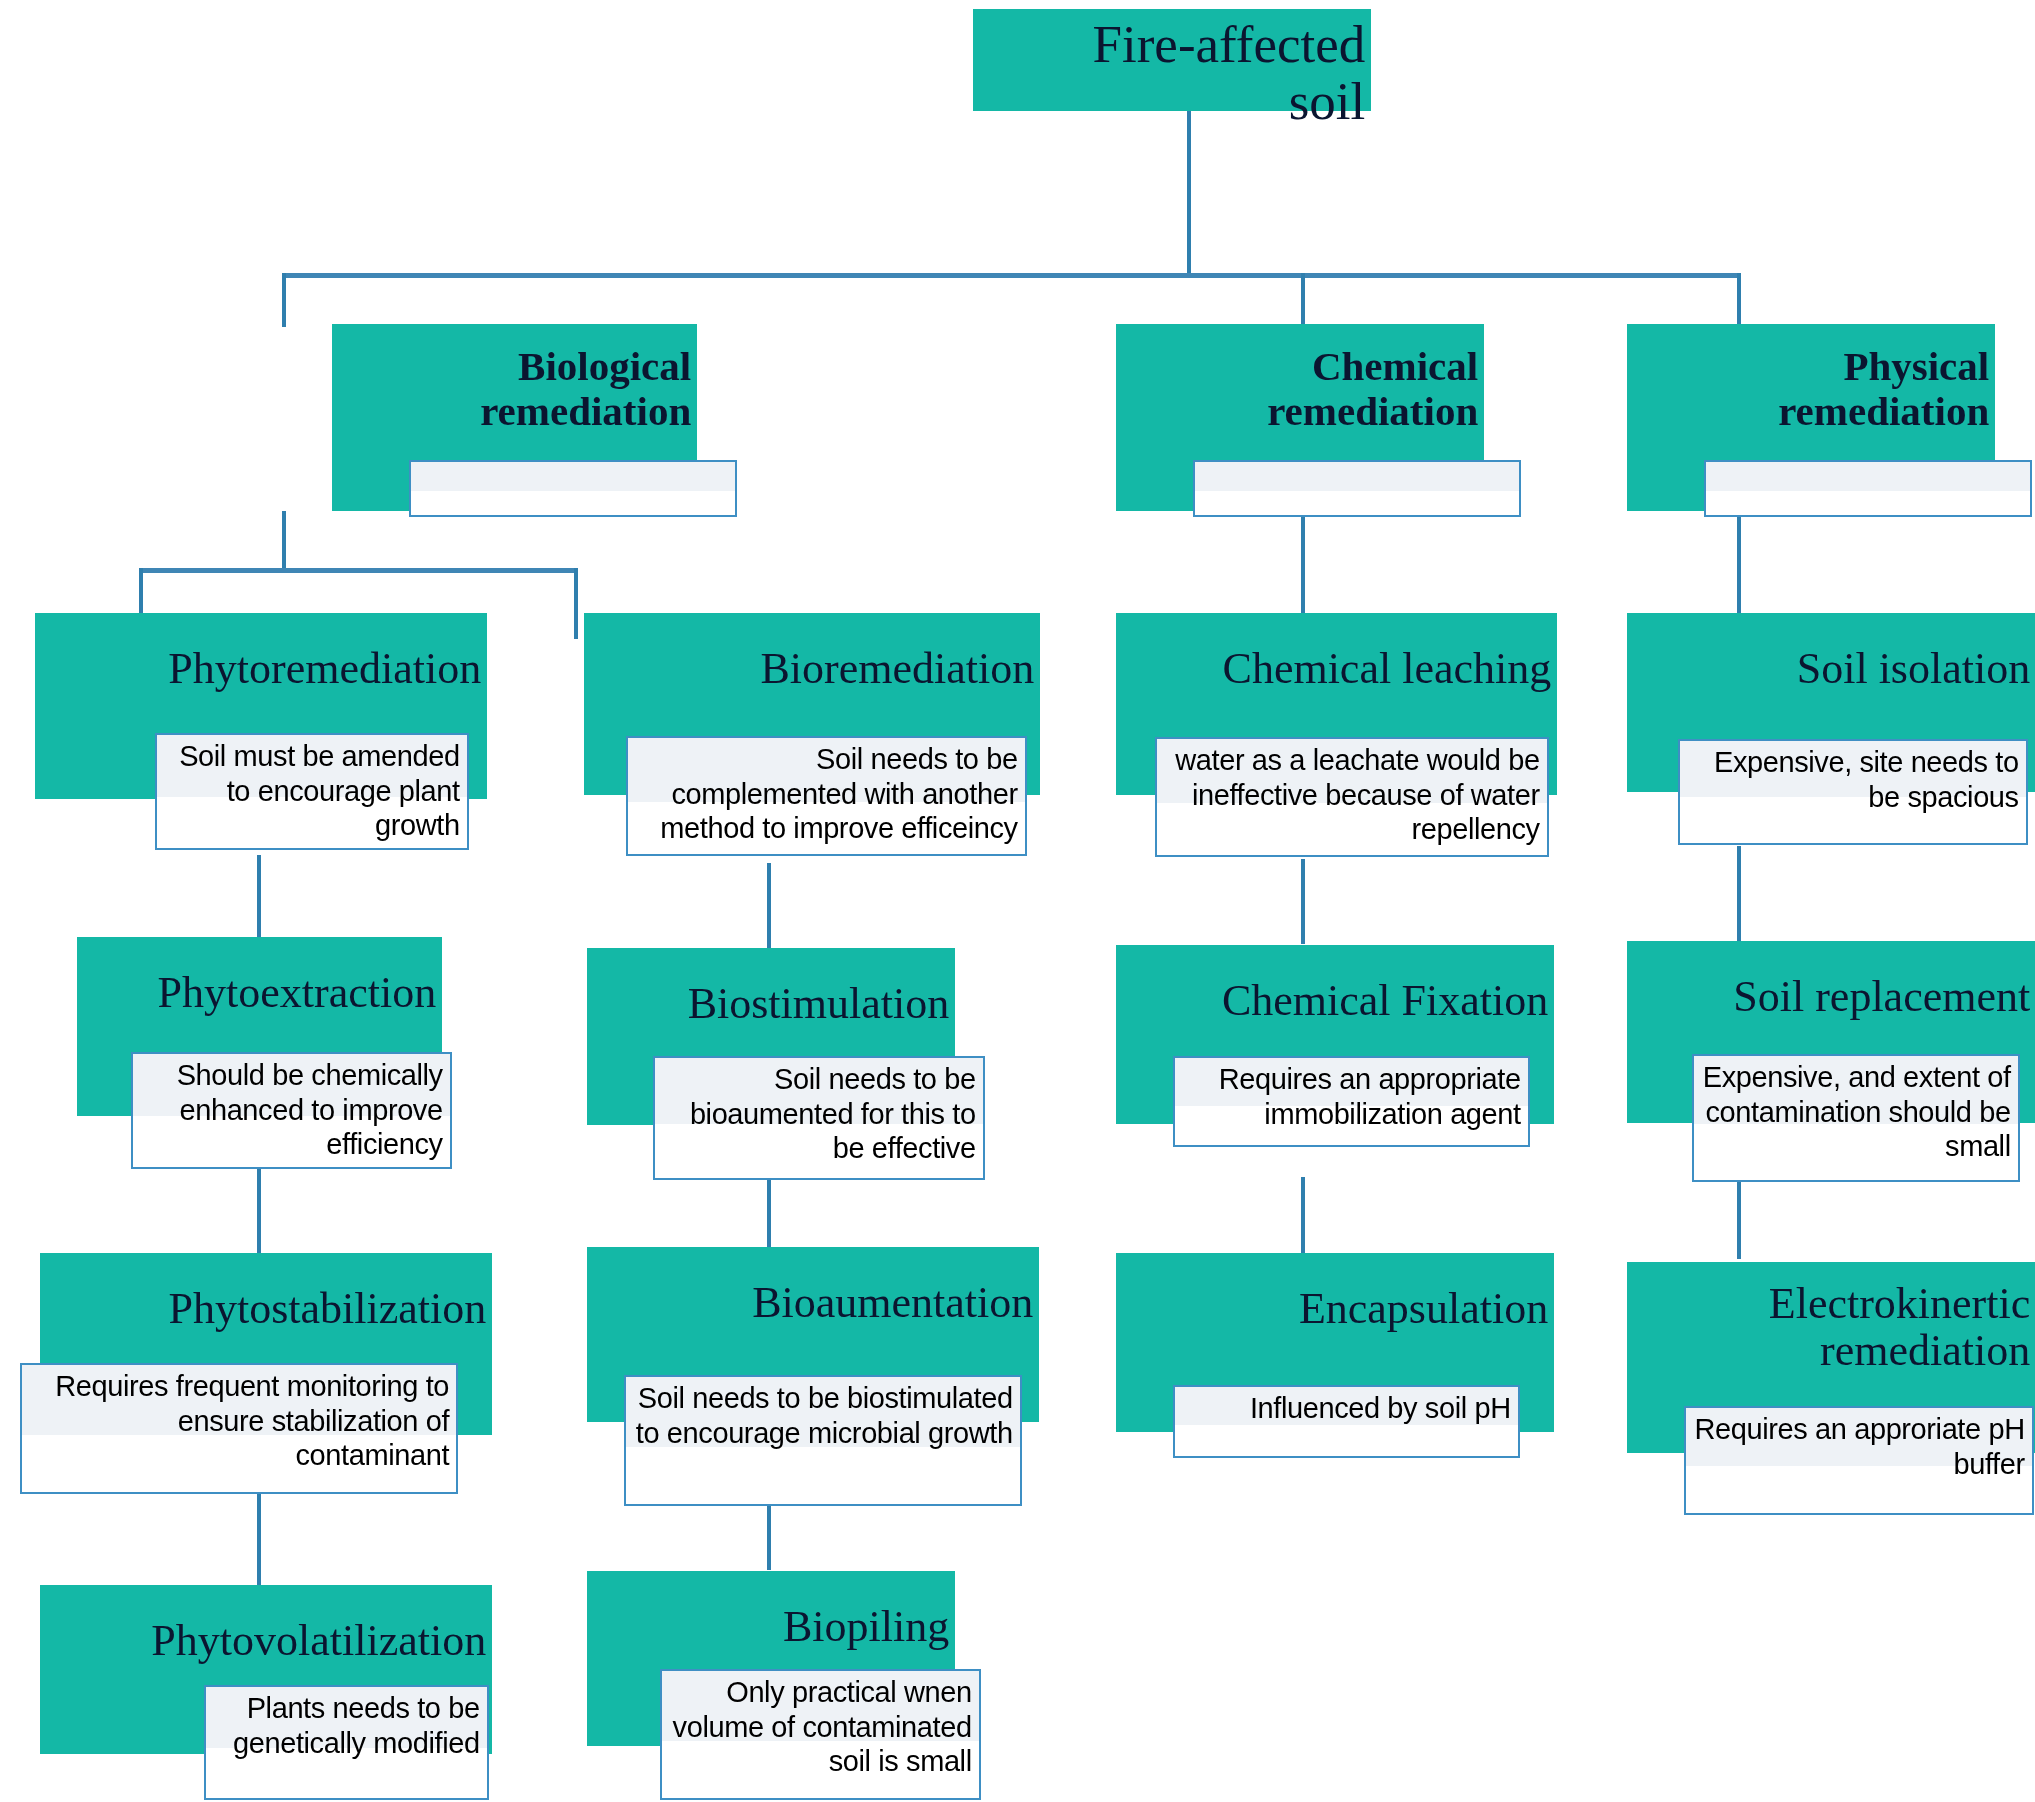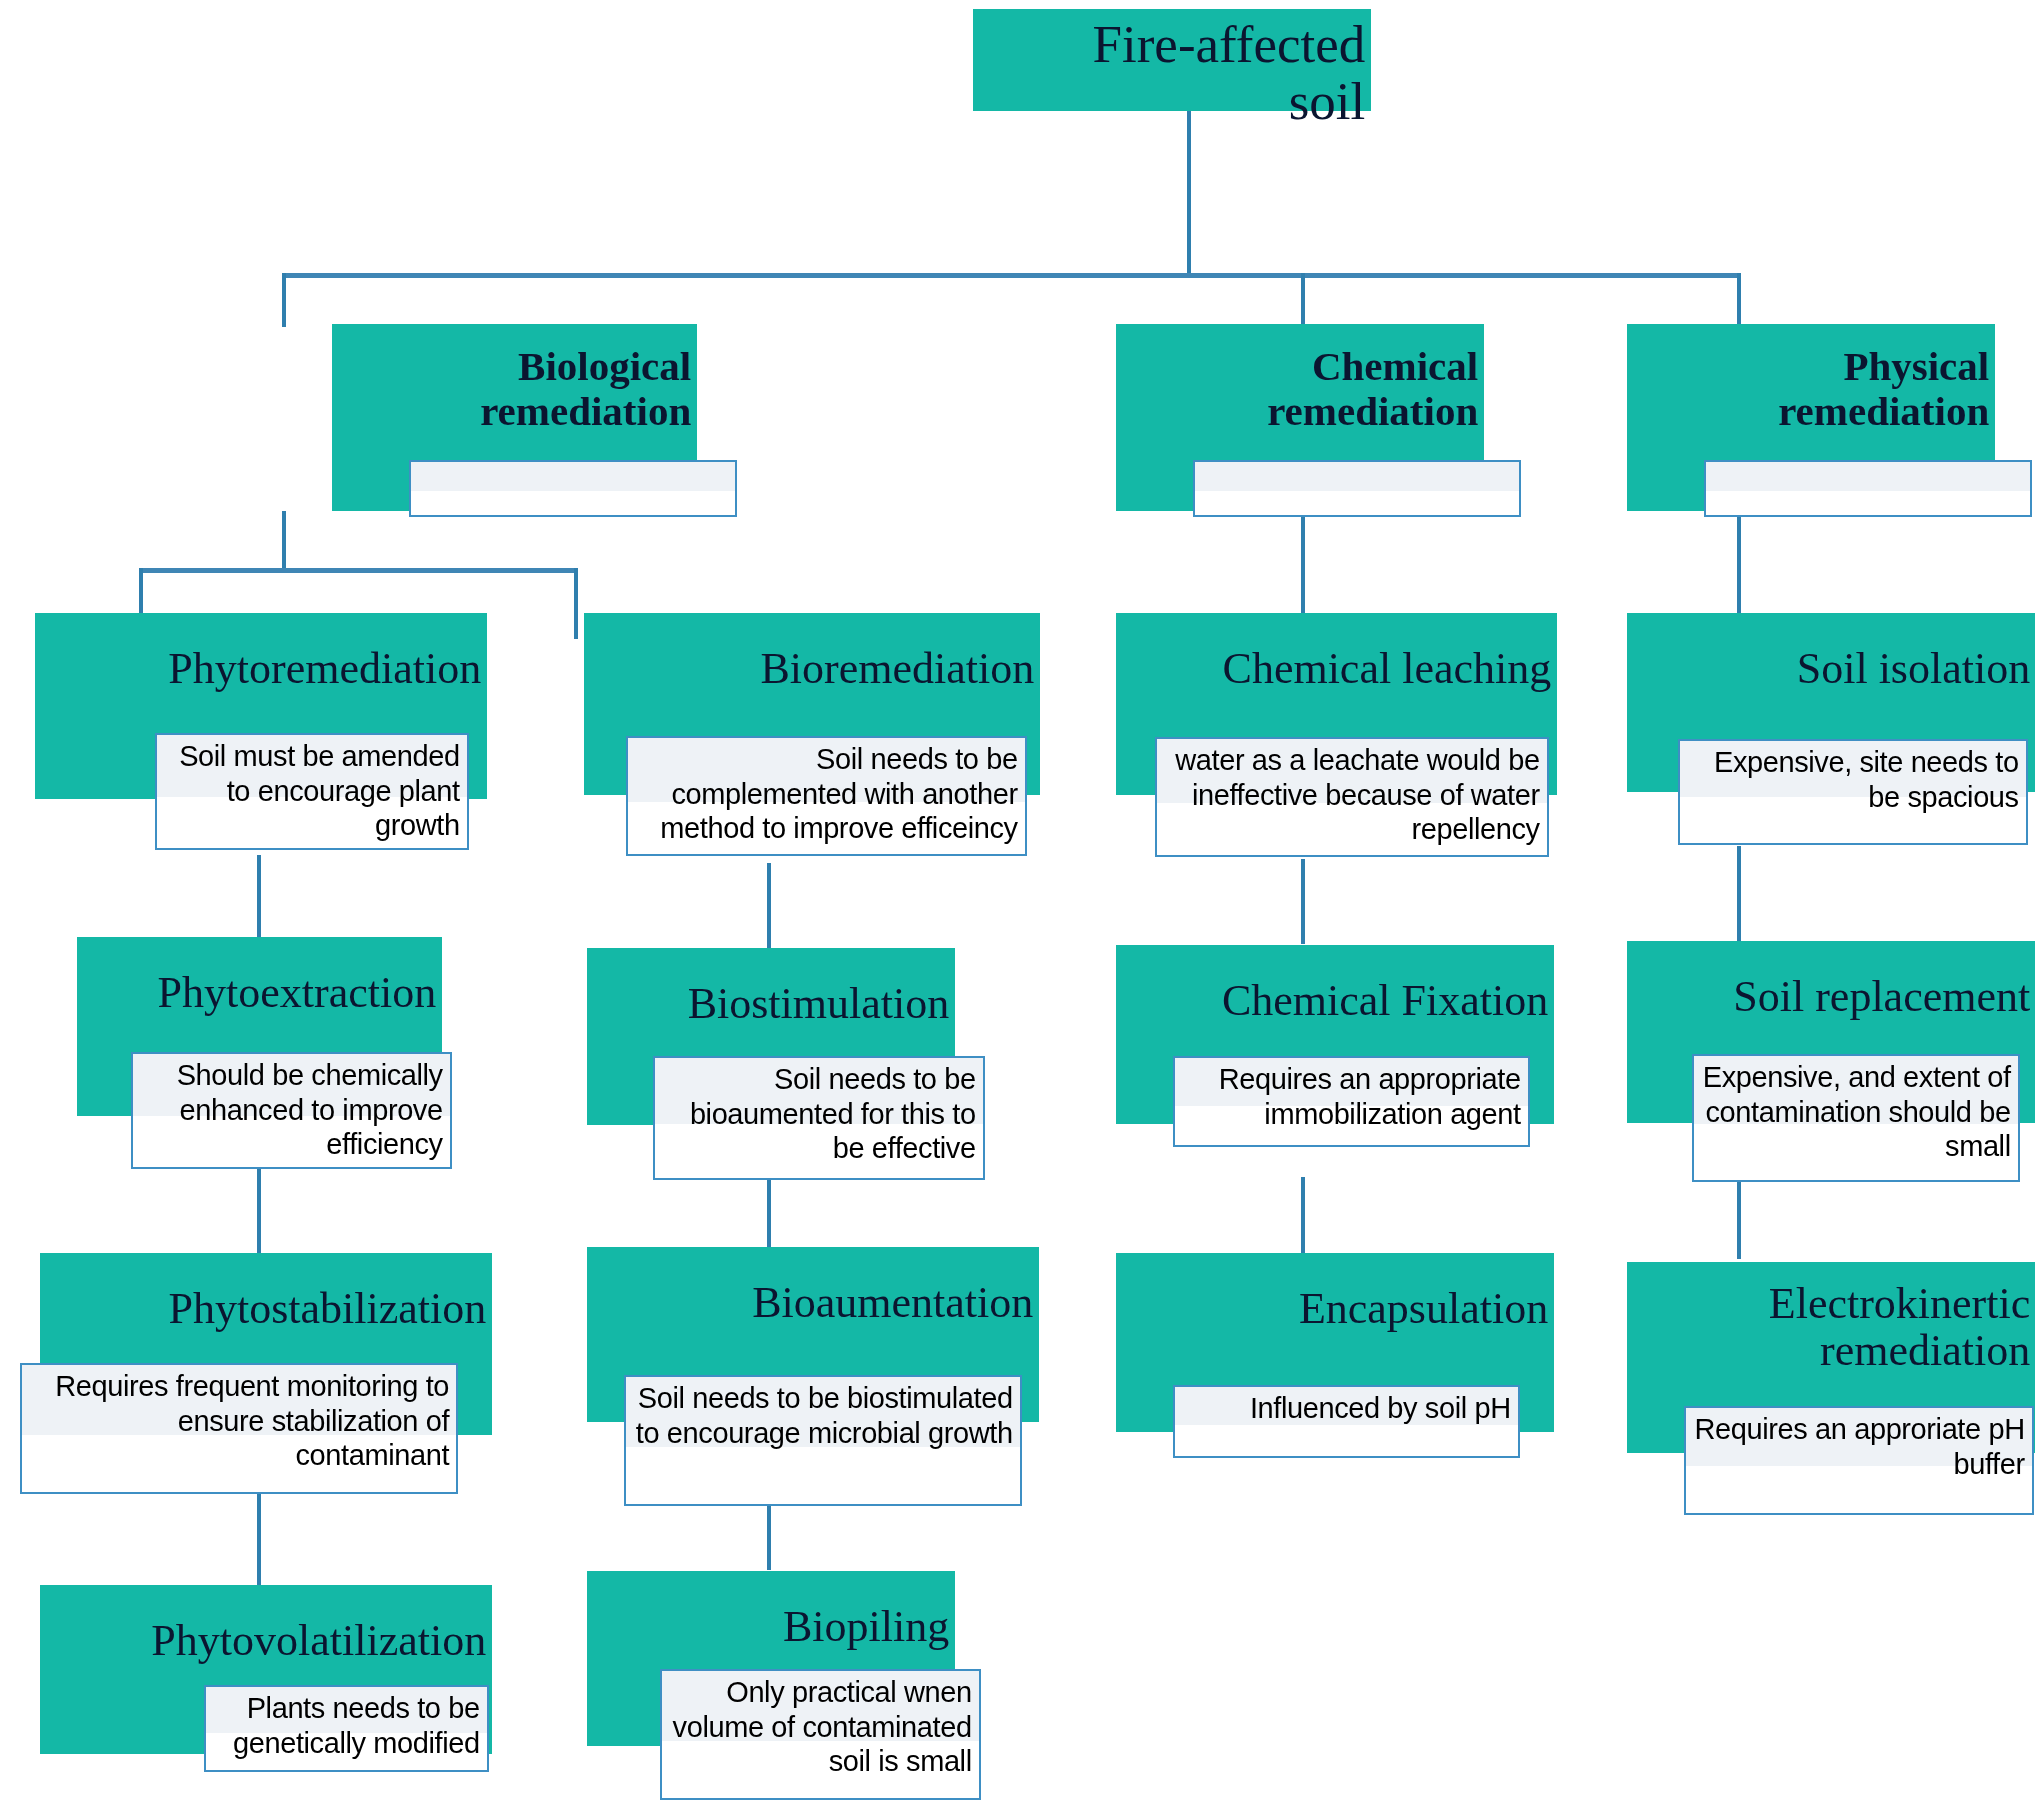--- a/index.html
+++ b/index.html
@@ -193,21 +193,21 @@
   <div class="node lvl3" style="left:1627px;top:1262px;width:409px;height:191px;padding-top:17.5px;">
     <span class="lbl" style="white-space:pre-line;">Electrokinertic remediation</span>
   </div>
   <div class="note" style="left:1684px;top:1406px;width:350px;height:109px;">
     <span>Requires an approriate pH buffer</span>
   </div>
 
   <div class="node lvl3" style="left:40px;top:1585px;width:452px;height:169px;">
     <span class="lbl">Phytovolatilization</span>
   </div>
-  <div class="note" style="left:204px;top:1685px;width:285px;height:87px;padding-left:24px;">
+  <div class="note" style="left:204px;top:1685px;width:285px;height:115px;padding-left:24px;">
     <span>Plants needs to be genetically modified</span>
   </div>
 
   <div class="node lvl3" style="left:587px;top:1571px;width:368px;height:175px;">
     <span class="lbl">Biopiling</span>
   </div>
   <div class="note" style="left:660px;top:1669px;width:321px;height:131px;">
     <span>Only practical wnen volume of contaminated soil is small</span>
   </div>
 

